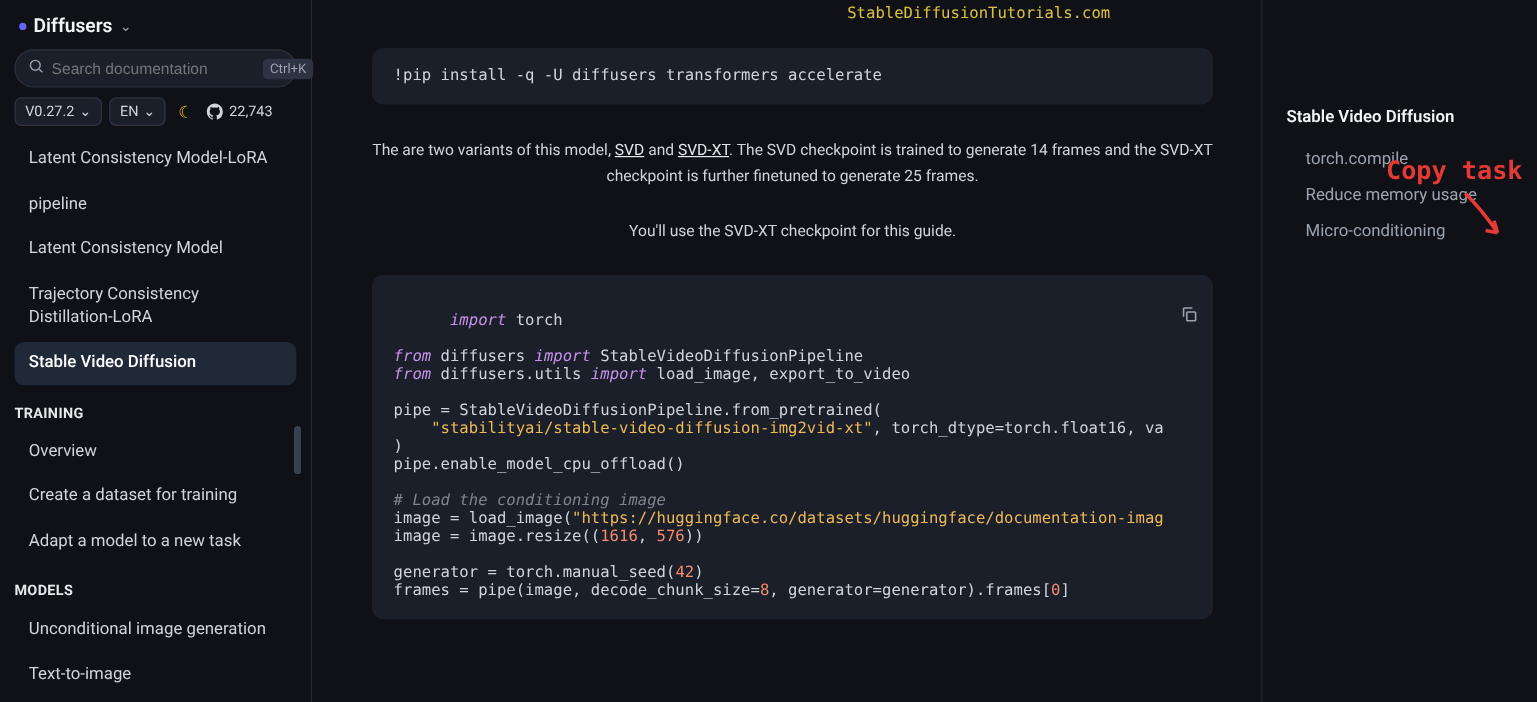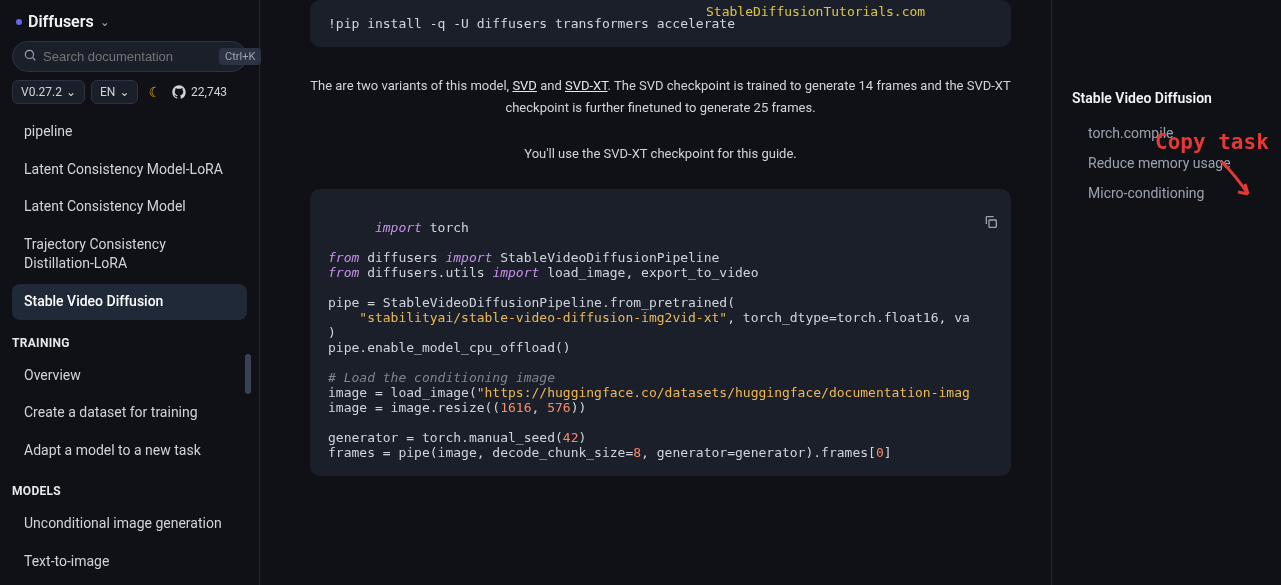--- a/index.html
+++ b/index.html
@@ -102,20 +102,21 @@
 .main {
   flex: 1;
   display: flex;
   overflow: hidden;
   position: relative;
 }
 .content {
   flex: 1;
   padding: 0 40px 0 50px;
   overflow: hidden;
+  margin-top: 40px;
 }
 .codeblock {
   background: #1b1f2a;
   border-radius: 10px;
   padding: 16px 18px;
   font-family: "SFMono-Regular", Consolas, monospace;
   font-size: 13px;
   color: #d1d5db;
   position: relative;
   overflow: hidden;
@@ -205,22 +206,22 @@
     </div>
     <span class="moon">☾</span>
     <div class="gh">
       <svg width="16" height="16" viewBox="0 0 24 24" fill="#d1d5db">
           <path d="M12 2C6.48 2 2 6.58 2 12.25c0 4.5 2.87 8.32 6.84 9.67.5.1.68-.22.68-.49v-1.7c-2.78.62-3.37-1.36-3.37-1.36-.46-1.18-1.11-1.5-1.11-1.5-.91-.63.07-.62.07-.62 1 .07 1.53 1.05 1.53 1.05.89 1.56 2.34 1.11 2.91.85.09-.66.35-1.11.63-1.37-2.22-.26-4.56-1.14-4.56-5.07 0-1.12.39-2.03 1.03-2.75-.1-.26-.45-1.3.1-2.7 0 0 .84-.28 2.75 1.05a9.3 9.3 0 015 0c1.91-1.33 2.75-1.05 2.75-1.05.55 1.4.2 2.44.1 2.7.64.72 1.03 1.63 1.03 2.75 0 3.94-2.34 4.81-4.57 5.06.36.32.68.94.68 1.9v2.82c0 .27.18.6.69.49A10.02 10.02 0 0022 12.25C22 6.58 17.52 2 12 2z"></path>
         </svg>
       <span>22,743</span>
     </div>
   </div>
   <div class="nav-list" style="position:relative;">
+    <div class="nav-item">Latent Consistency Model-LoRA</div>
     <div class="nav-item">pipeline</div>
-    <div class="nav-item">Latent Consistency Model-LoRA</div>
     <div class="nav-item">Latent Consistency Model</div>
     <div class="nav-item">Trajectory Consistency Distillation-LoRA</div>
     <div class="nav-item active">Stable Video Diffusion</div>
     <div class="nav-heading">TRAINING</div>
     <div class="nav-item">Overview</div>
     <div class="nav-item">Create a dataset for training</div>
     <div class="nav-item">Adapt a model to a new task</div>
     <div class="nav-heading">MODELS</div>
     <div class="nav-item">Unconditional image generation</div>
     <div class="nav-item">Text-to-image</div>

